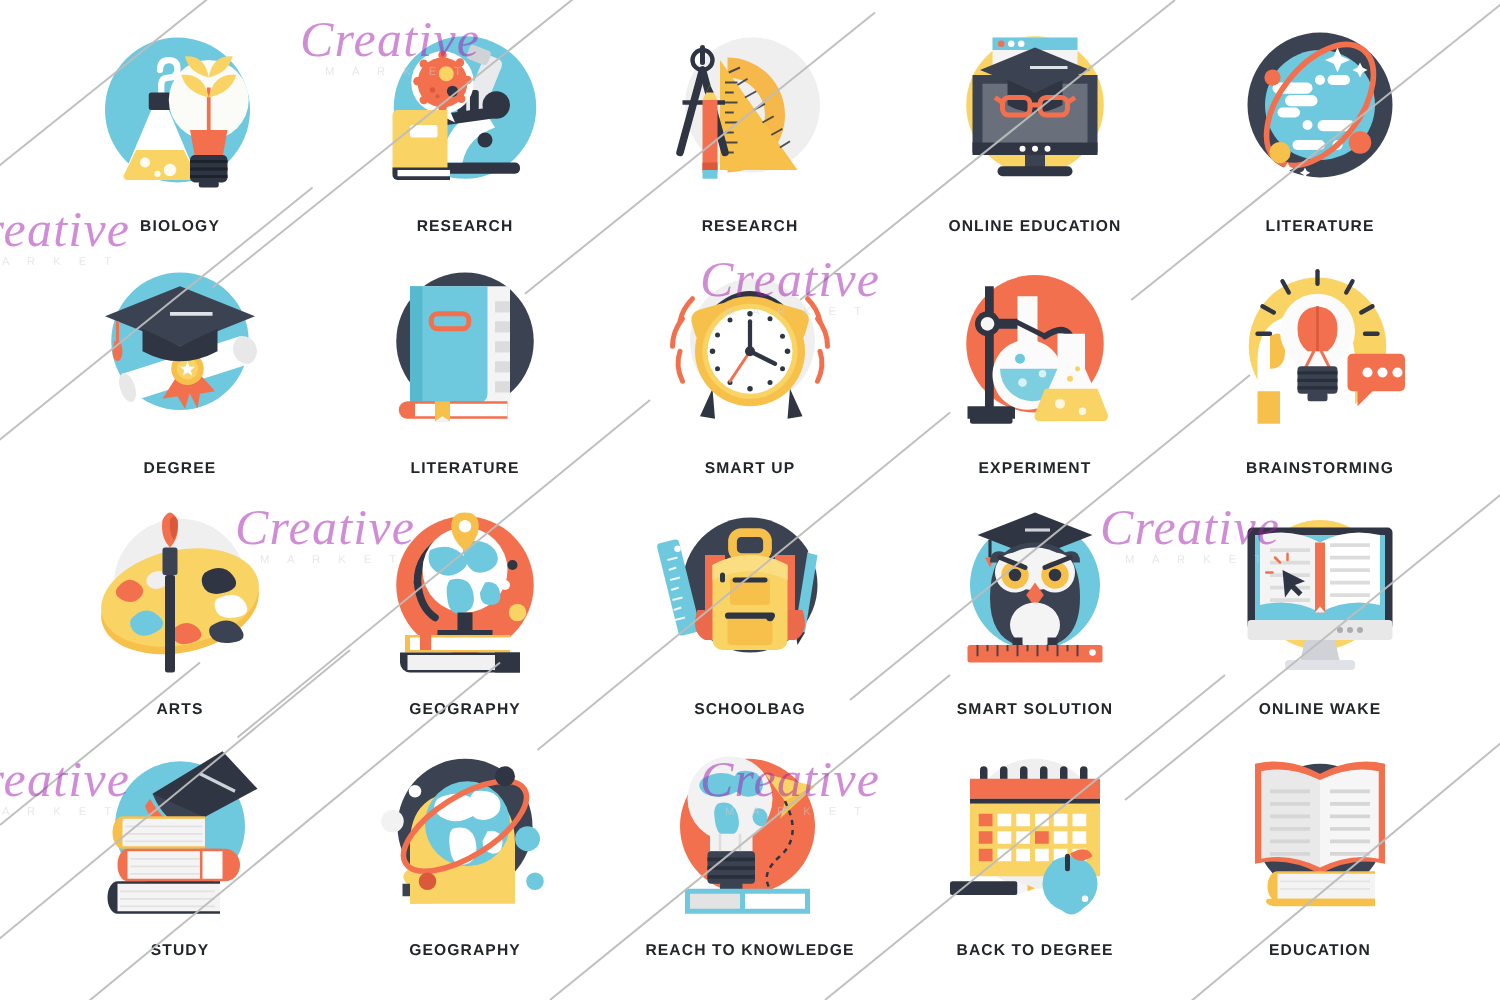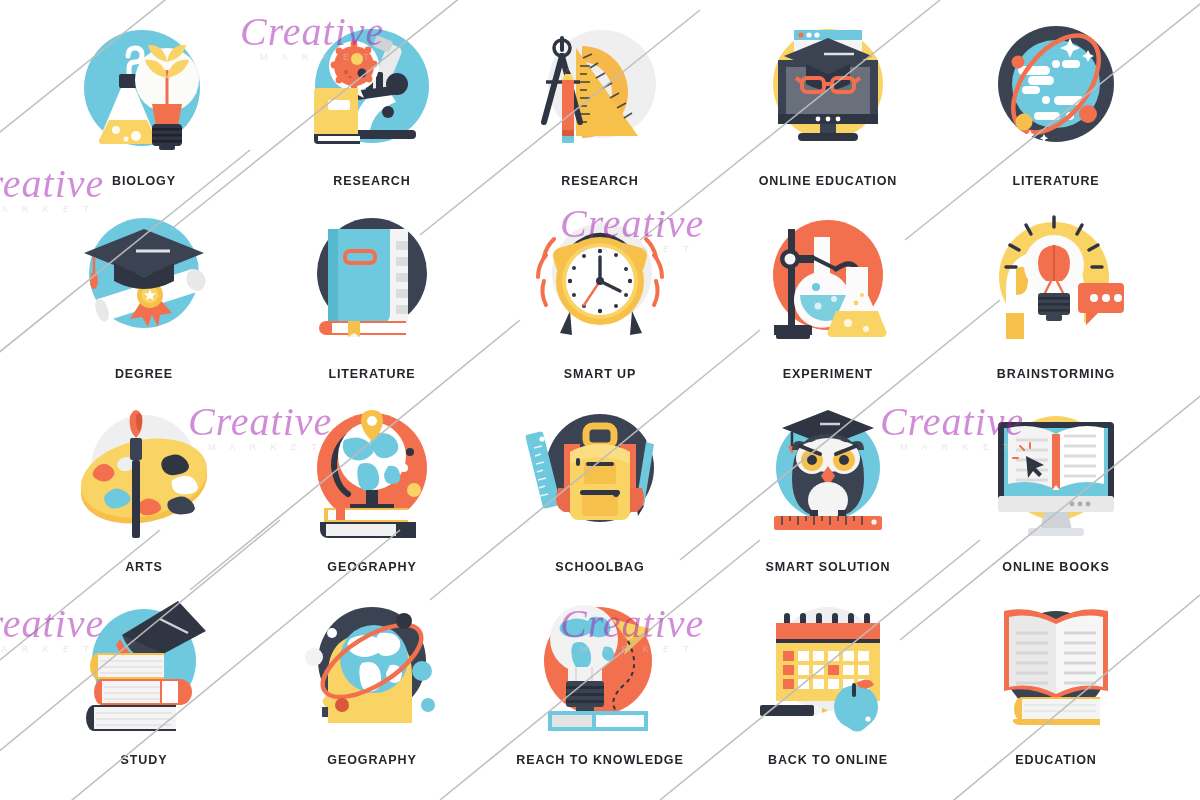--- a/index.html
+++ b/index.html
@@ -621,21 +621,21 @@
           <path d="M76 86 l4 -5 4 5 Z" fill="#f4f4f4"></path>
 
           <path d="M50 52 l2 22 5 -7 6 6 3 -3 -6 -6 8 -3 Z" fill="#2f3542"></path>
           <g stroke="#f3704f" stroke-width="2" stroke-linecap="round">
             <path d="M48 46 l-4 -4"></path>
               <path d="M54 44 v-5"></path>
               <path d="M42 54 h-5"></path>
           </g>
         </svg>
       </div>
-      <div class="caption">ONLINE BOOKS</div>
+      <div class="caption">ONLINE WAKE</div>
     </div>
 
     <div class="cell">
       <div class="art">
         <svg viewBox="0 0 160 152">
           <circle cx="80" cy="64" r="52" fill="#6ec8de"></circle>
 
           <path d="M58 38 L114 4 L142 34 L86 64 Z" fill="#2f3542"></path>
           <path d="M58 38 q10 24 28 26 l12 -8 Z" fill="#3b4352"></path>
           <path d="M56 42 q12 22 30 24 l-4 8 q-22 -6 -30 -26 Z" fill="#f3704f"></path>
@@ -775,21 +775,21 @@
           <path d="M66 108 l12 5.5 -12 5.5 Z" fill="#f4f4f4"></path>
           <path d="M74 111 l6 2.5 -6 2.5 Z" fill="#f7c04a"></path>
 
           <path d="M94 92 q10 -6 16 2 q10 -6 16 4 q8 14 -6 30 q-10 12 -20 2 q-14 -14 -6 -38 Z" fill="#6ec8de"></path>
           <ellipse cx="108" cy="110" rx="22" ry="22" fill="#6ec8de"></ellipse>
           <path d="M106 88 v10" stroke="#2f3542" stroke-width="4" stroke-linecap="round"></path>
           <path d="M108 86 q14 -8 18 2 q-12 8 -18 -2 Z" fill="#f3704f"></path>
           <circle cx="120" cy="122" r="2.6" fill="#ffffff"></circle>
         </svg>
       </div>
-      <div class="caption">BACK TO ONLINE</div>
+      <div class="caption">BACK TO DEGREE</div>
     </div>
 
     <div class="cell">
       <div class="art">
         <svg viewBox="0 0 160 152">
           <circle cx="80" cy="66" r="52" fill="#3b4352"></circle>
 
           <path d="M80 22 q-26 -14 -52 -8 v80 q26 -6 52 8 Z" fill="#f3704f"></path>
           <path d="M80 22 q26 -14 52 -8 v80 q-26 -6 -52 8 Z" fill="#f3704f"></path>
           <path d="M80 27 q-24 -12 -47 -7 v70 q23 -5 47 7 Z" fill="#e9e9e9"></path>

